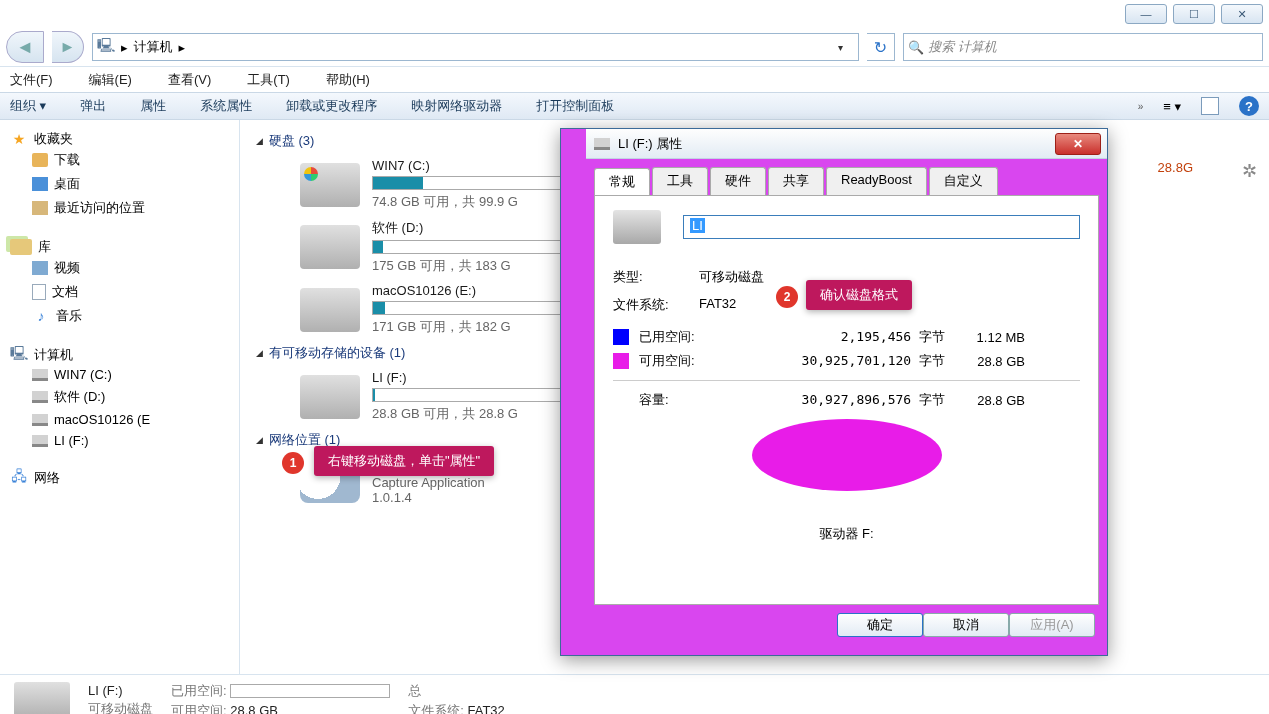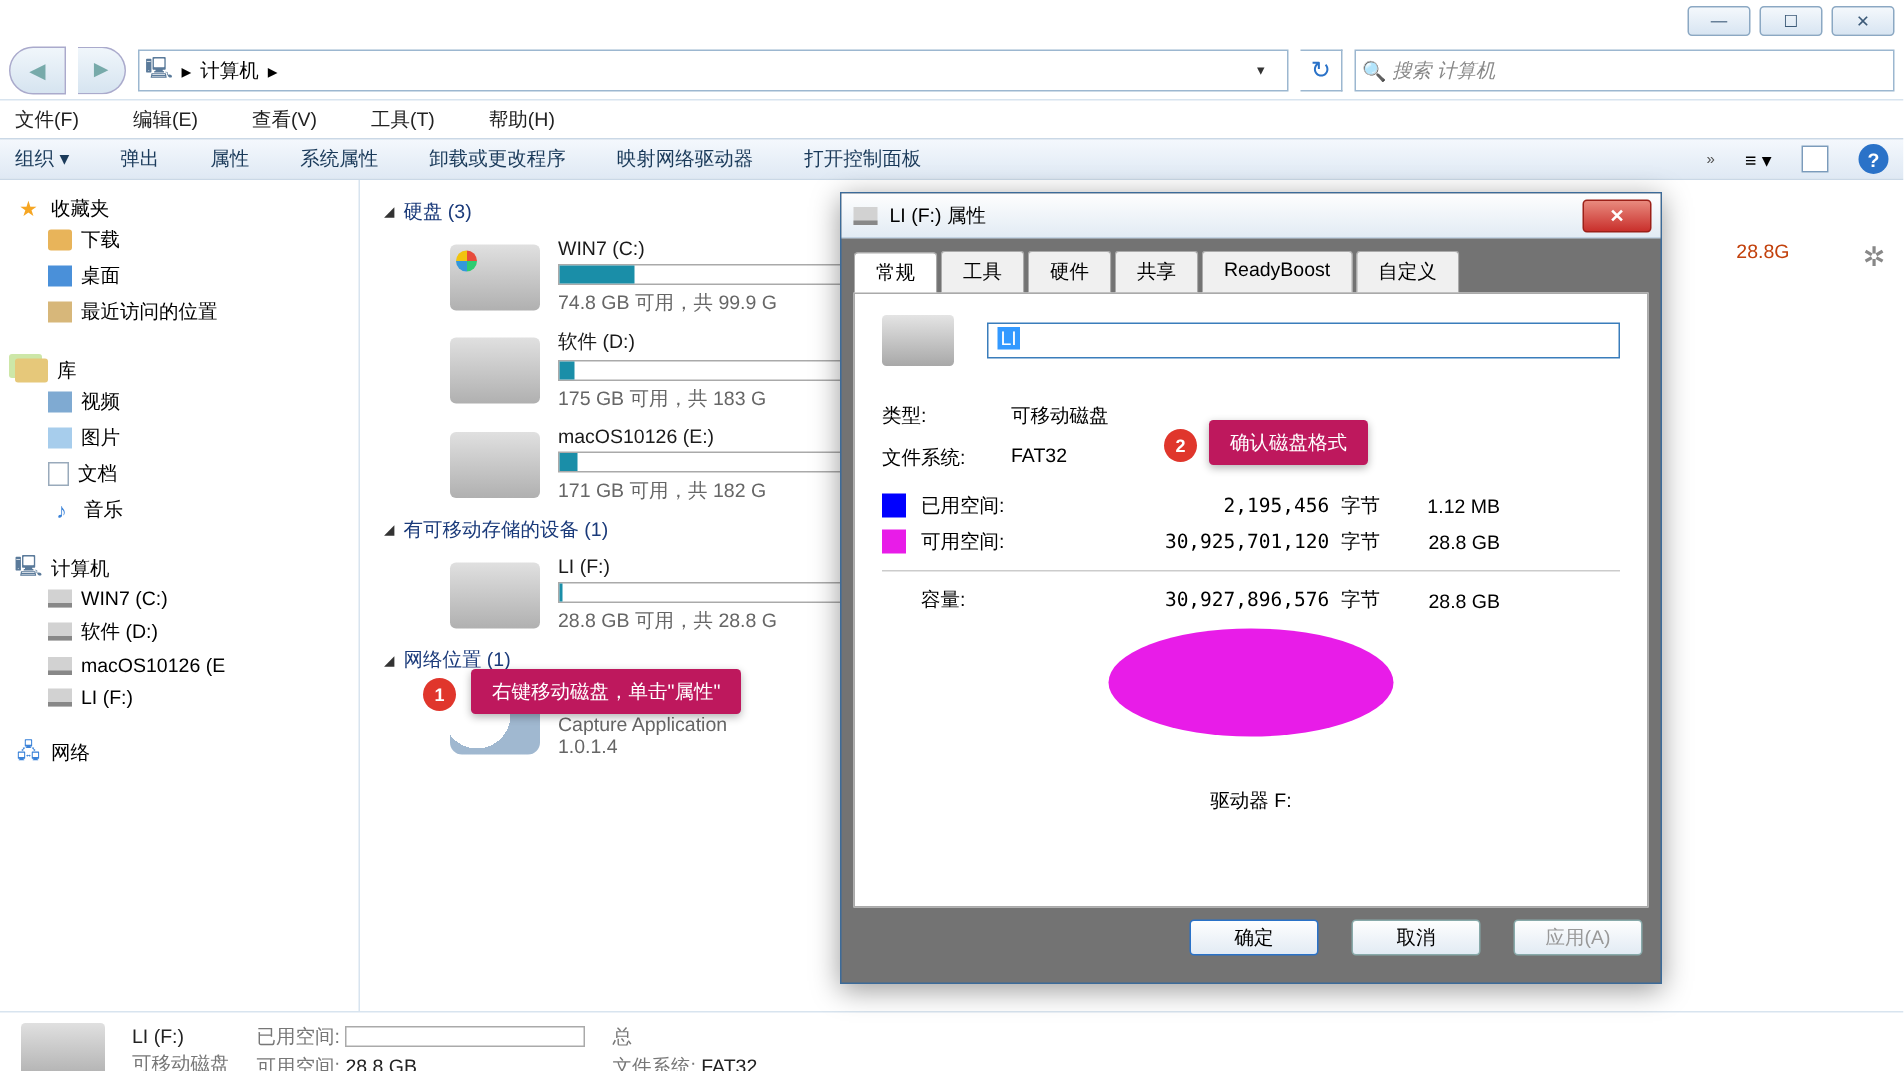--- a/index.html
+++ b/index.html
@@ -72,21 +72,21 @@
 
 
 .statusbar{height:52px;border-top:1px solid #d8e4ef;display:flex;align-items:center;padding:0 14px;gap:18px;}
 .statusbar .thumb{width:56px;height:38px;background:linear-gradient(#e0e0e0,#aeaeae);border-radius:3px;}
 .statusbar .col{display:flex;flex-direction:column;gap:2px;}
 .statusbar .lbl{color:#777;}
 .statusbar .val{color:#222;}
 .stat-bar{width:160px;height:14px;border:1px solid #aaa;}
 
 
-.dlg{position:absolute;left:560px;top:128px;width:548px;height:528px;border:1px solid #3c6b99;background:#737373;box-shadow:0 4px 18px rgba(0,0,0,.4);}
+.dlg{position:absolute;left:560px;top:128px;width:548px;height:528px;border:1px solid #3c6b99;background:#d946ef;box-shadow:0 4px 18px rgba(0,0,0,.4);padding-left:25px;}
 .dlg-title{height:30px;background:linear-gradient(#fefefe,#e2ebf4);display:flex;align-items:center;padding:0 8px;gap:8px;border-bottom:1px solid #c3d3e3;}
 .dlg-close{position:absolute;right:6px;top:4px;width:46px;height:22px;background:linear-gradient(#e88a7e,#c9302c);border:1px solid #9c2018;border-radius:3px;color:#fff;display:flex;align-items:center;justify-content:center;font-size:12px;font-weight:bold;}
 .tabs{display:flex;height:28px;margin:8px 8px 0 8px;gap:2px;}
 .tab{padding:4px 14px;border:1px solid #aaa;border-bottom:none;background:#f0f0f0;border-radius:3px 3px 0 0;}
 .tab.active{background:#fff;position:relative;top:1px;}
 .dlg-body{margin:0 8px 8px 8px;background:#fff;border:1px solid #aaa;height:410px;padding:14px 18px;position:relative;}
 .drive-row{display:flex;align-items:center;gap:22px;}
 .drive-thumb{width:48px;height:34px;background:linear-gradient(#e4e4e4,#a8a8a8);border-radius:3px;}
 .drive-name-input{flex:1;height:24px;border:1px solid #3a7dbb;padding:2px 6px;background:#fff;}
 .drive-name-input span{background:#3399ff;color:#fff;padding:0 2px;}
@@ -95,21 +95,21 @@
 .space-row{display:flex;align-items:center;margin:6px 0;}
 .space-row .sw{width:16px;height:16px;margin-right:10px;}
 .space-row .lbl{width:96px;}
 .space-row .bytes{width:210px;text-align:right;font-family:Consolas,monospace;}
 .space-row .hr{width:80px;text-align:right;}
 .sep{height:1px;background:#ccc;margin:10px 0;}
 .pie{width:190px;height:90px;margin:10px auto 4px;position:relative;}
 .pie .top{width:190px;height:72px;border-radius:50%;background:#e81ce8;position:absolute;top:0;}
 .pie .side{width:190px;height:72px;border-radius:50%;background:#8a0e8a;position:absolute;top:18px;z-index:-1;}
 .drive-lbl{text-align:center;margin-top:16px;}
-.dlg-btns{display:flex;justify-content:flex-end;gap:22px;padding:0 12px;align-items:center;}
+.dlg-btns{display:flex;justify-content:flex-end;gap:0;padding:0 12px;align-items:center;}
 .dlg-btns button{width:86px;height:24px;border:1px solid #8aa;background:linear-gradient(#fefefe,#e2ebf4);border-radius:3px;}
 .dlg-btns button.primary{border:1px solid #2a72c8;}
 .dlg-btns button:disabled{color:#999;}
 
 .free-size{position:absolute;right:76px;top:160px;color:#c2410c;margin-left:18px;}
 .gear{position:absolute;right:12px;top:160px;color:#888;font-size:18px;}
 </style>
 </head>
 <body>
 
@@ -184,24 +184,20 @@
     <div class="group">
       <div class="head">
           <span class="ico lib"></span>
           <span>库</span>
         </div>
       <div class="sub">
           <span class="ico vid"></span>
           <span>视频</span>
         </div>
       <div class="sub">
-          <span class="ico pic"></span>
-          <span>图片</span>
-        </div>
-      <div class="sub">
           <span class="ico doc"></span>
           <span>文档</span>
         </div>
       <div class="sub">
           <span class="ico mus">♪</span>
           <span>音乐</span>
         </div>
     </div>
     <div class="group">
       <div class="head">

